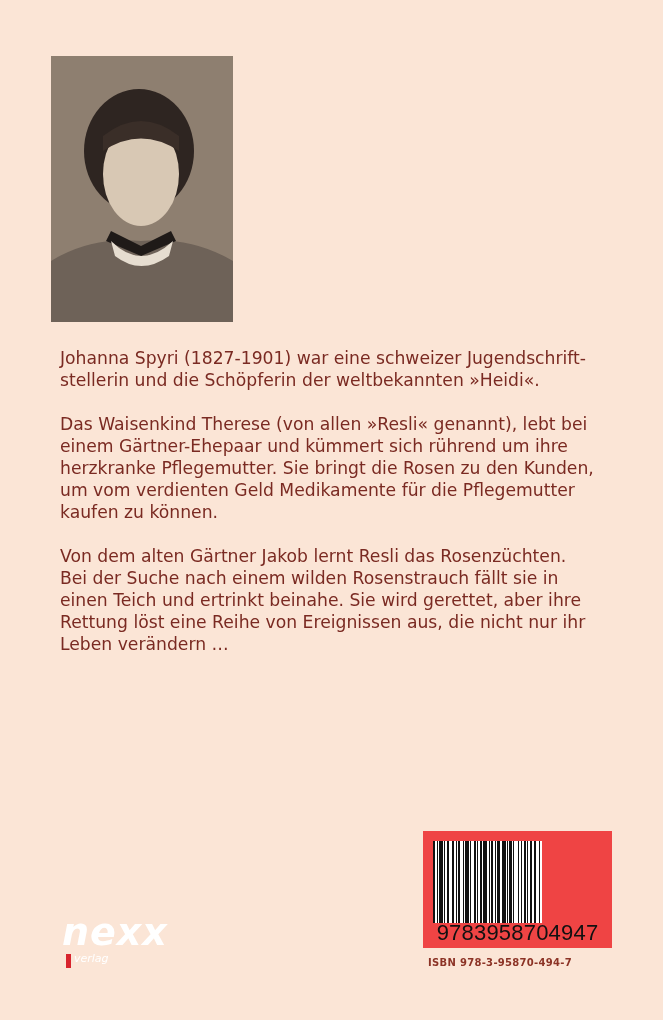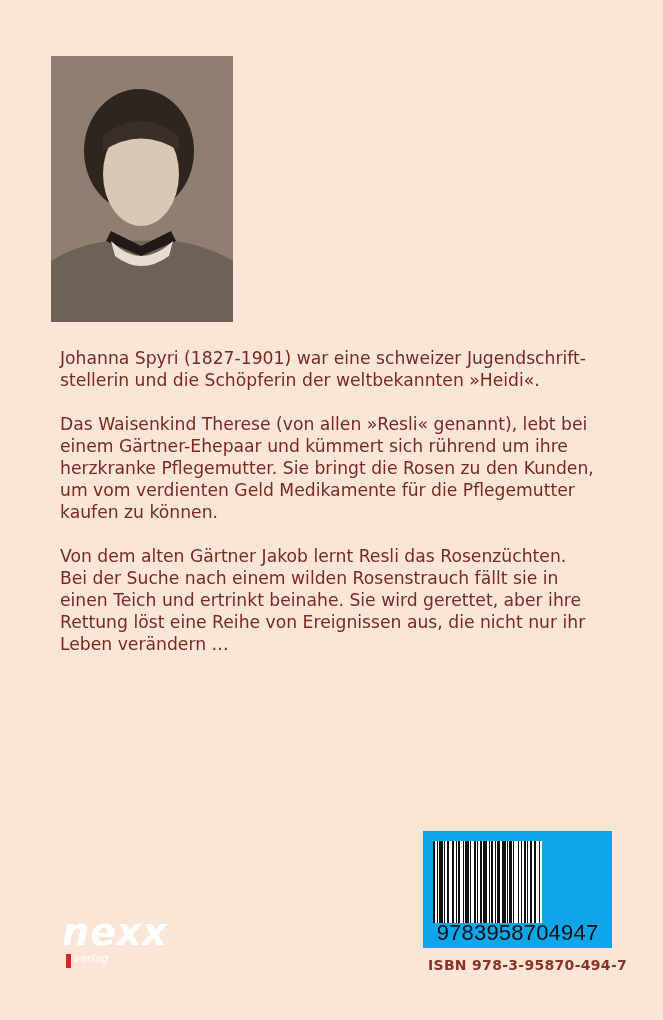--- a/index.html
+++ b/index.html
@@ -15,30 +15,30 @@
     background: #8f8070; overflow: hidden;
   }
   .portrait svg { width: 100%; height: 100%; display: block; }
   .blurb {
     position: absolute; left: 52px; top: 347px; width: 590px;
     font-size: 17.2px; line-height: 22px; margin-left: 8px;
   }
   .blurb p { margin: 0 0 22px 0; white-space: pre-line; }
   .barcode-box {
     position: absolute; left: 423px; top: 831px; width: 189px; height: 117px;
-    background: #0ea5e9;
+    background: #ef4444;
   }
   .bars { position: absolute; left: 10px; top: 10px; width: 170px; height: 82px; display: flex; }
   .bars span { display: block; height: 100%; }
   .barcode-digits {
     position: absolute; left: 0; right: 0; top: 89px; text-align: center;
     font-family: "Liberation Sans", sans-serif; font-size: 22px; color: #111; letter-spacing: 0.2px;
   }
   .isbn {
-    position: absolute; left: 428px; top: 957px; font-weight: bold; font-size: 14px; color: #8c3326;
+    position: absolute; left: 428px; top: 957px; font-weight: bold; font-size: 10px; color: #8c3326;
     font-family: "DejaVu Sans", sans-serif; letter-spacing: 0.3px;
   }
   .logo { position: absolute; left: 52px; top: 916px; width: 110px; height: 60px; }
   .logo-name {
     position: absolute; left: 0; top: -6px; font-family: "DejaVu Sans", sans-serif; font-weight: bold; font-style: italic;
     font-size: 38px; color: #ffffff; letter-spacing: 1px; margin-left: 10px;
   }
   .logo-sub {
     position: absolute; left: 22px; top: 36px; font-style: italic; font-size: 11px; color: #ffffff;
     font-family: "DejaVu Sans", sans-serif;

